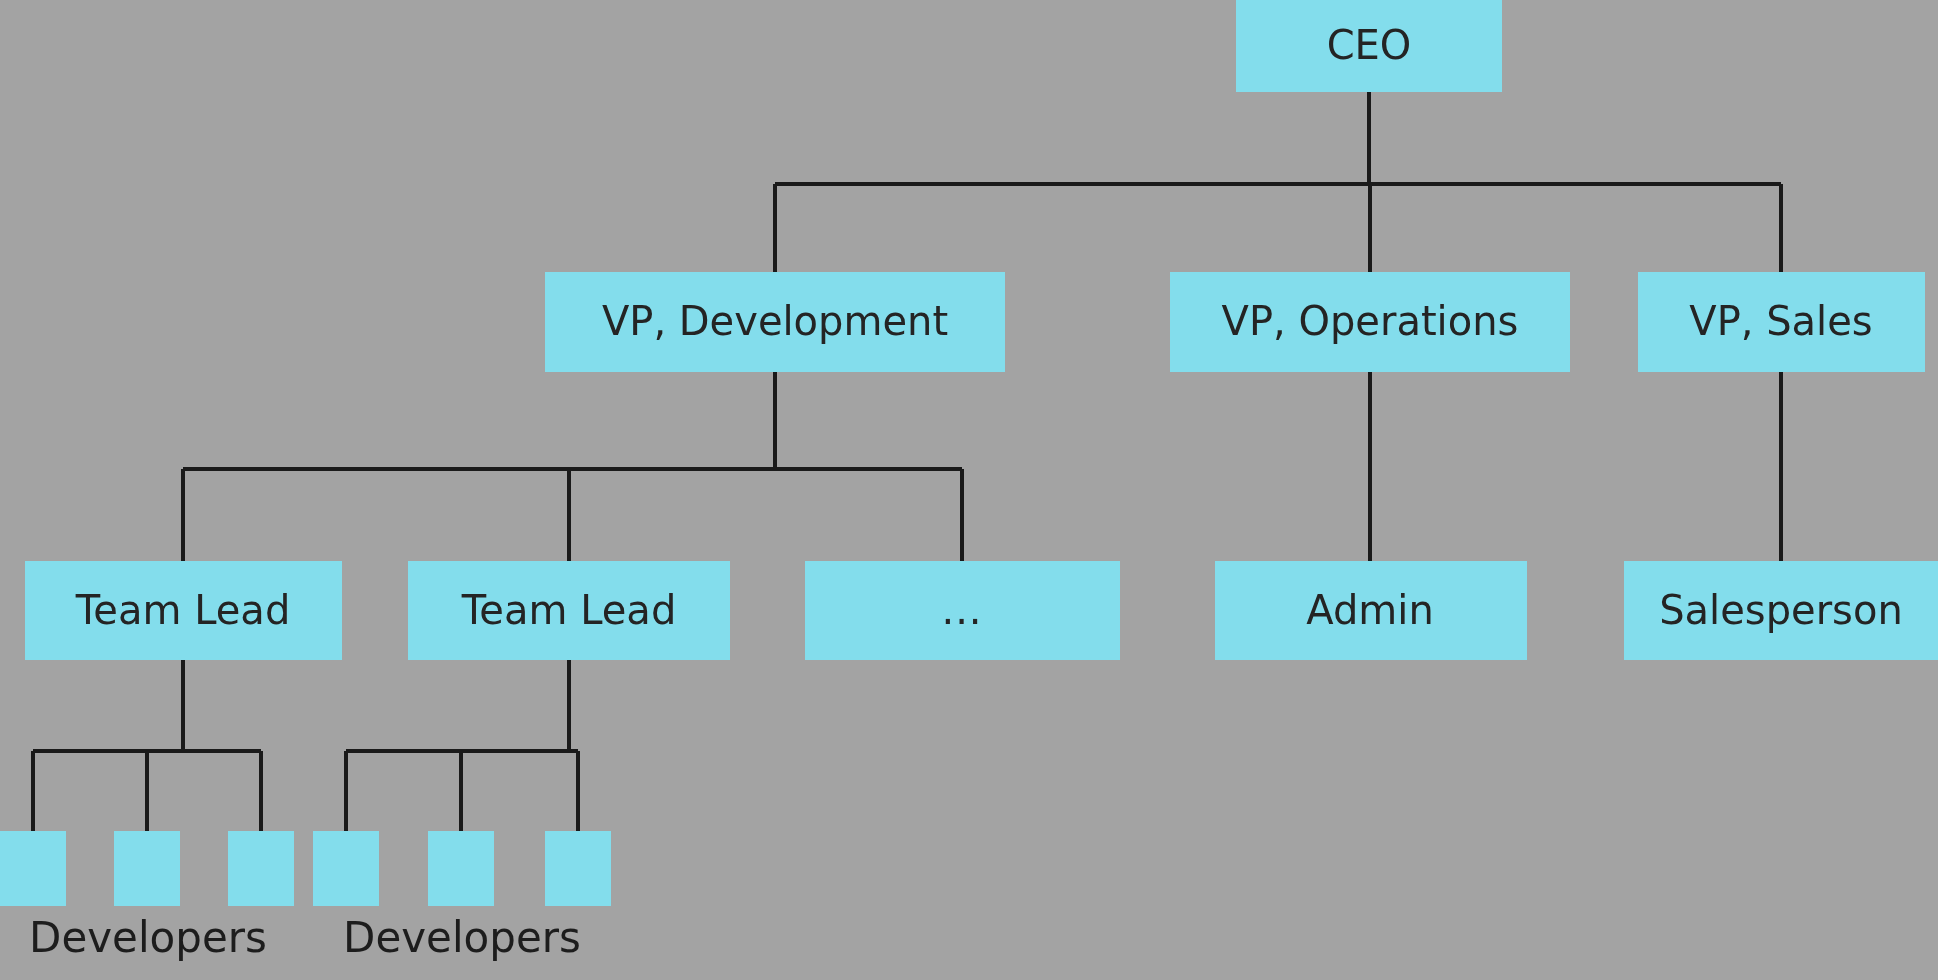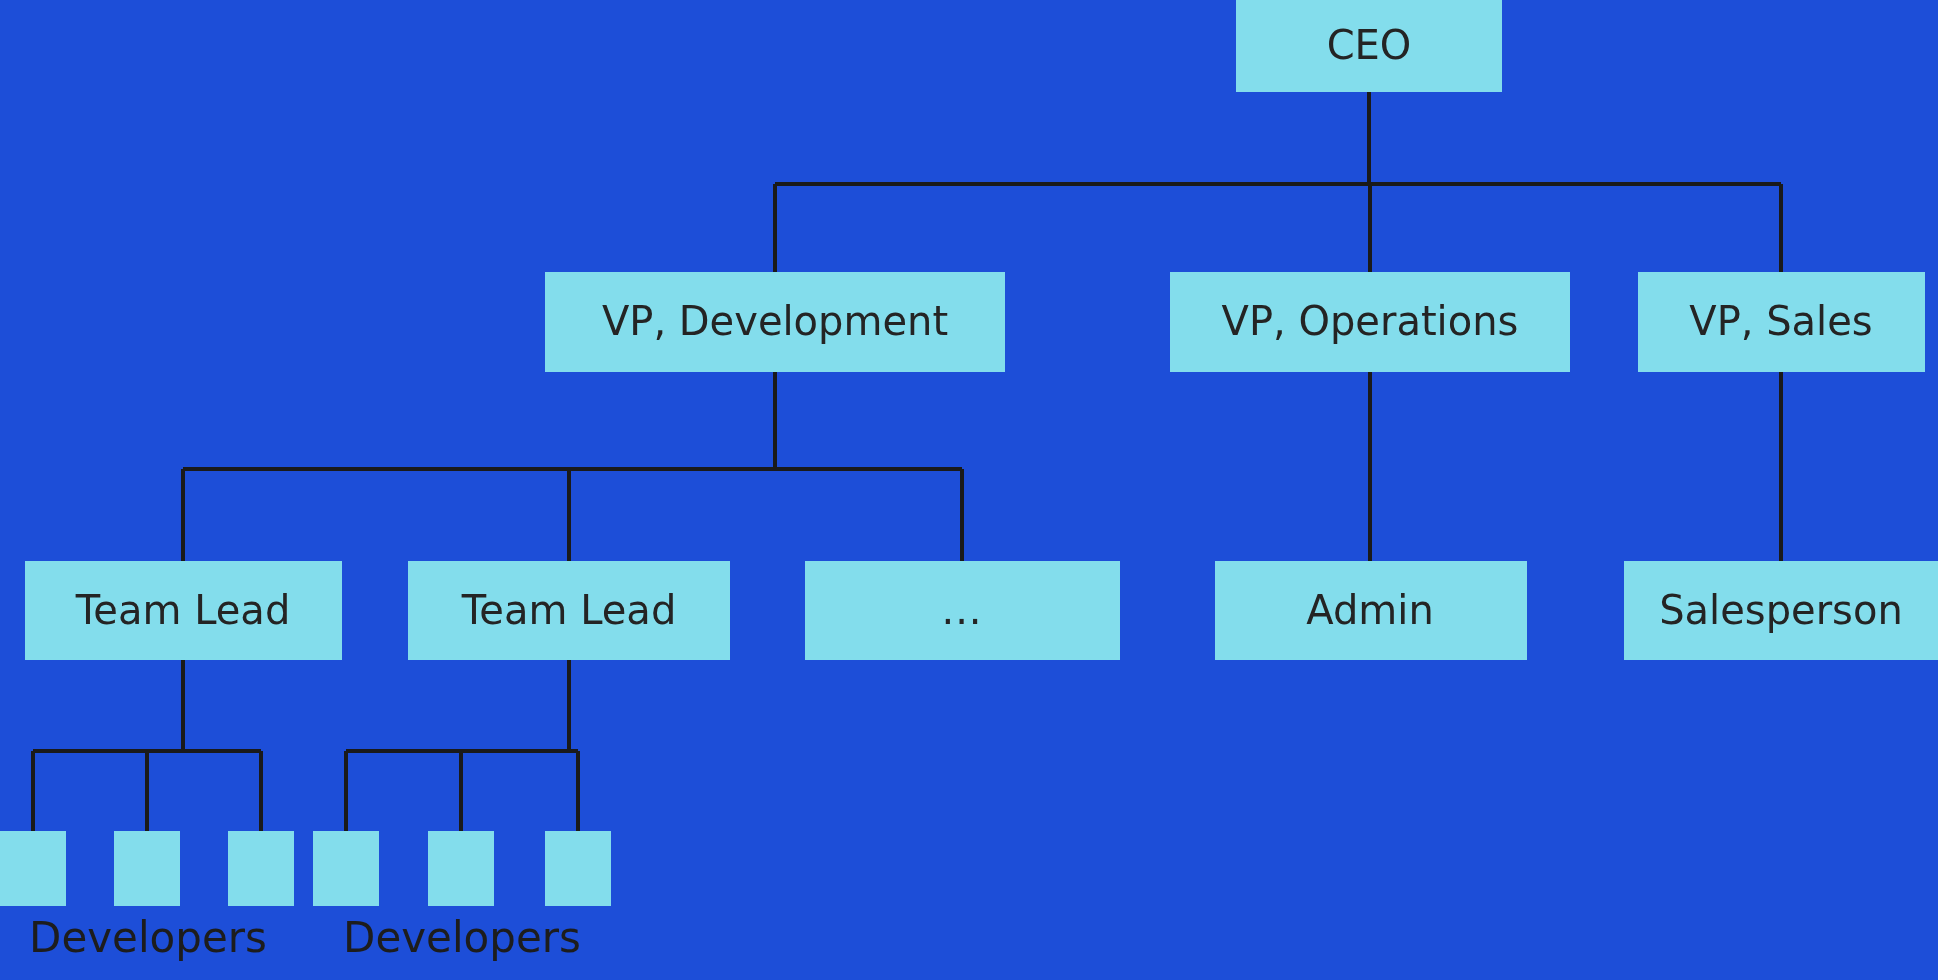--- a/index.html
+++ b/index.html
@@ -10,21 +10,21 @@
   body {
     width: 1938px;
     height: 980px;
     overflow: hidden;
     font-family: "DejaVu Sans", "Liberation Sans", sans-serif;
   }
   #org-chart-root {
     position: relative;
     width: 1938px;
     height: 980px;
-    background: #1d4ed8;
+    background: #a3a3a3;
   }
   svg#org-chart-svg {
     display: block;
     width: 1938px;
     height: 980px;
   }
   .node-box {
     fill: #83DDEC;
     stroke: none;
   }

